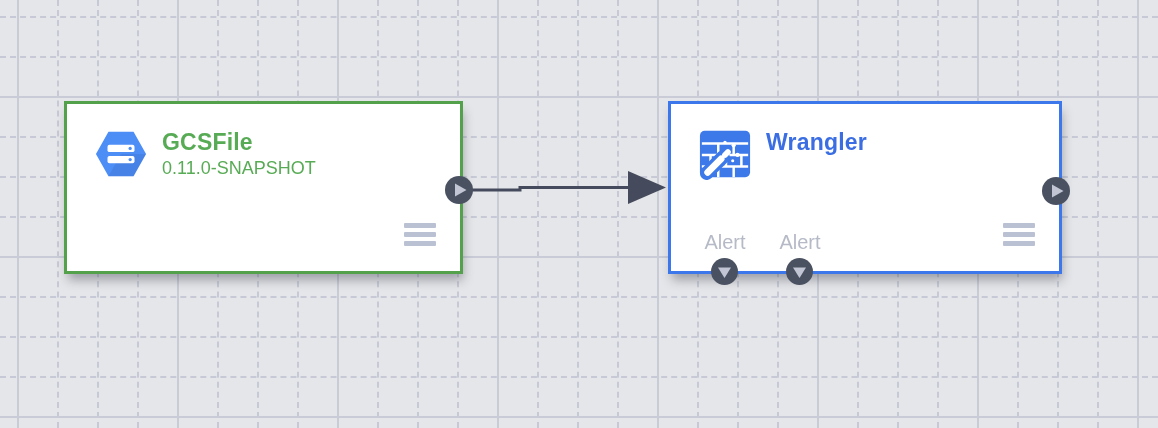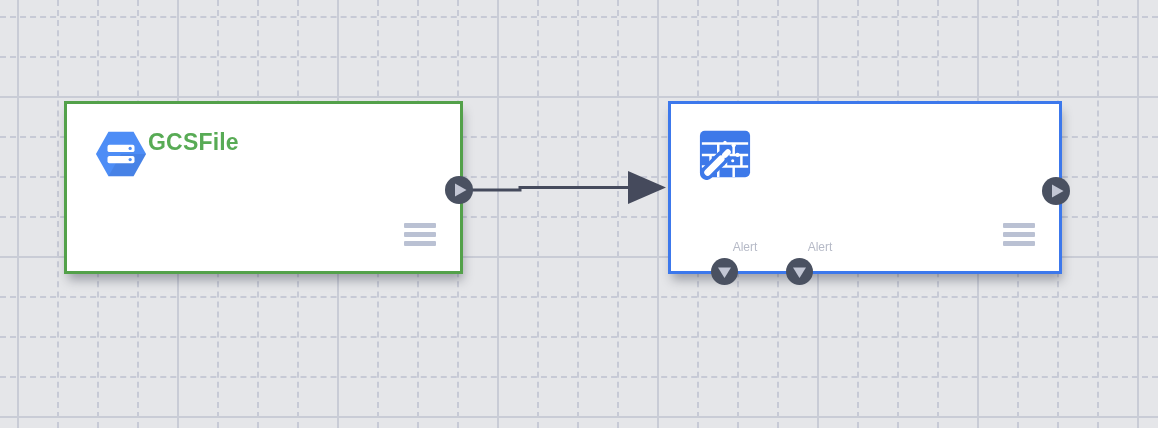--- a/index.html
+++ b/index.html
@@ -36,21 +36,21 @@
     position:absolute;box-sizing:border-box;width:398px;height:173px;
     background:var(--c-nodeBg);border:3px solid;
     box-shadow:2px 8px 10px -2px rgba(50,55,70,0.40);
     cursor:pointer;
   }
   .node.green{border-color:var(--c-green);}
   .node.blue{border-color:var(--c-blue);}
   #node-gcsfile{left:64px;top:101px;width:399px;}
   #node-wrangler{left:668px;top:101px;width:394px;}
 
-  .node-head{display:flex;align-items:flex-start;padding:24px 0 0 27px;}
+  .node-head{display:flex;align-items:flex-start;gap:14px;padding:24px 0 0 27px;}
   .node-icon{flex:0 0 auto;width:54px;height:52px;}
   .node-icon svg{display:block;}
   .node-titles{padding-top:1px;}
   .node-title{font-size:23px;font-weight:700;line-height:27px;letter-spacing:0.2px;}
   .node-version{font-size:18px;line-height:24px;}
   .green-text{color:var(--c-greenText);}
   .blue-text{color:var(--c-blueText);}
 
   .node-menu{position:absolute;right:24px;bottom:21px;width:32px;cursor:pointer;}
   .node-menu .bar{display:block;height:5px;margin:4px 0;background:var(--c-menu);border-radius:1px;}
@@ -62,21 +62,21 @@
   }
   .port svg{display:block;}
   .port-out-gcs{right:-13px;top:72px;}
   .port-out-wrangler{right:-11px;top:73px;}
   .port-down{width:27px;height:27px;bottom:-14px;}
   .port-alert{left:40px;}
   .port-error{left:115px;}
 
   .bottom-label{
     position:absolute;bottom:17px;transform:translateX(-50%);
-    font-size:12px;color:var(--c-muted);white-space:nowrap;margin-left:20px;
+    font-size:20px;color:var(--c-muted);white-space:nowrap;
   }
   .label-alert{left:54px;}
   .label-error{left:129px;}
 
   
   .connection{position:absolute;left:458px;top:168px;z-index:2;}
   .conn-line{stroke:var(--c-line);stroke-width:3;fill:none;}
   .conn-arrow{fill:var(--c-line);}
   .glyph{fill:var(--c-portGlyph);}
 </style>
@@ -140,20 +140,21 @@
           <polygon points="2,26 15,3 41,3 54,26 41,49 15,49" fill="#4d8df6"></polygon>
           <polygon points="15,49 41,49 54,26 28,26" fill="rgba(20,40,90,0.10)"></polygon>
           <rect x="14" y="16.5" width="28" height="7.5" rx="2" fill="#ffffff"></rect>
           <rect x="14" y="28" width="28" height="7.5" rx="2" fill="#ffffff"></rect>
           <circle cx="37.5" cy="20.2" r="1.7" fill="#4d8df6"></circle>
           <circle cx="37.5" cy="31.8" r="1.7" fill="#4d8df6"></circle>
         </svg>
       </span>
       <div class="node-titles">
         <div class="node-title green-text">GCSFile</div>
+        <div class="node-version green-text">0.11.0-SNAPSHOT</div>
       </div>
     </div>
     <div class="node-menu">
       <span class="bar"></span>
         <span class="bar"></span>
         <span class="bar"></span>
     </div>
     <div class="port port-out-gcs">
       <svg width="28" height="28" viewBox="0 0 28 28">
         <polygon class="glyph" points="10,7.5 21.5,14 10,20.5"></polygon>
@@ -183,20 +184,21 @@
           <line x1="28" y1="27" x2="31" y2="24" stroke="#ffffff" stroke-width="6" stroke-linecap="round"></line>
           <g fill="#ffffff">
             <circle cx="37" cy="17" r="2.2"></circle>
             <circle cx="41" cy="27" r="2.2"></circle>
             <circle cx="28" cy="14" r="1.8"></circle>
             <circle cx="36" cy="33" r="1.6"></circle>
           </g>
         </svg>
       </span>
       <div class="node-titles">
+        <div class="node-title blue-text">Wrangler</div>
       </div>
     </div>
     <div class="node-menu">
       <span class="bar"></span>
         <span class="bar"></span>
         <span class="bar"></span>
     </div>
     <div class="port port-out-wrangler">
       <svg width="28" height="28" viewBox="0 0 28 28">
         <polygon class="glyph" points="10,7.5 21.5,14 10,20.5"></polygon>

